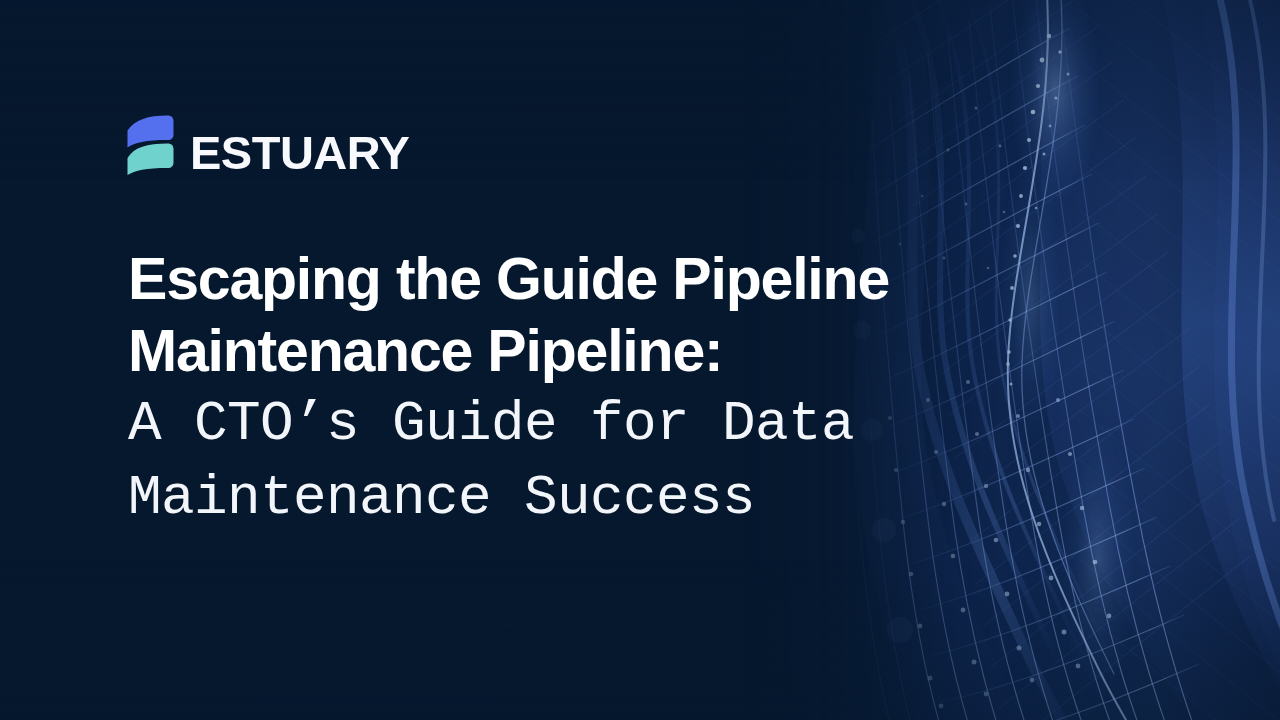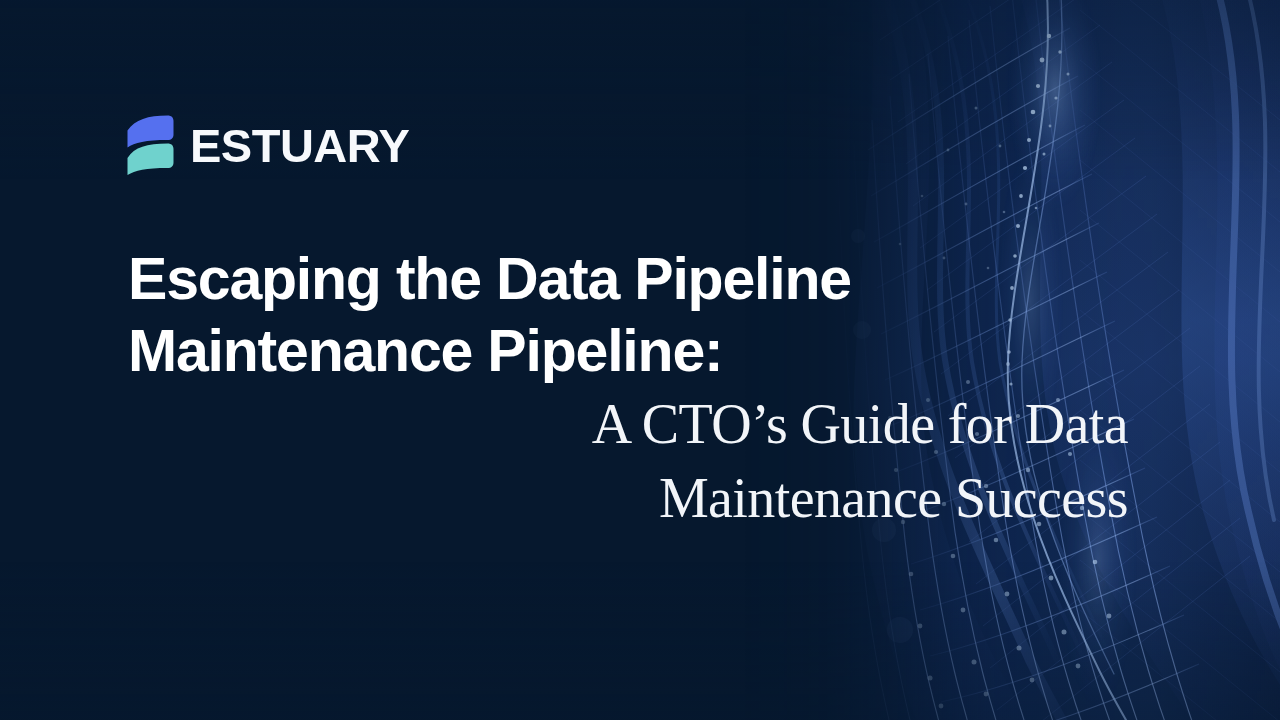--- a/index.html
+++ b/index.html
@@ -32,21 +32,21 @@
     height: 720px;
   }
 
   
   .logo-lockup {
     position: absolute;
     left: 126px;
     top: 114px;
     z-index: 3;
     display: flex;
-    align-items: center;
+    align-items: flex-end;
     gap: 14px;
   }
   .logo-mark {
     width: 50px;
     height: 62px;
     flex: none;
     display: block;
   }
   .logo-word {
     font-family: "Liberation Sans", sans-serif;
@@ -72,29 +72,28 @@
     font-weight: bold;
     font-size: 59px;
     line-height: 72px;
     letter-spacing: -1.2px;
     color: #ffffff;
     margin: 0;
     white-space: nowrap;
     -webkit-font-smoothing: antialiased;
   }
   .subhead {
-    font-family: Liberation Serif, serif;
+    font-family: Liberation Mono, monospace;
     font-weight: normal;
     font-size: 56px;
     line-height: 74px;
     letter-spacing: -0.6px;
     color: #f2f5f9;
     margin: 0;
     white-space: nowrap;
-    text-align: right;
     -webkit-font-smoothing: antialiased;
   }
 </style>
 </head>
 <body>
 
 <div class="canvas">
 
   <div class="bg-art">
     <svg viewBox="0 0 1280 720" xmlns="http://www.w3.org/2000/svg" aria-hidden="true">
@@ -359,19 +358,19 @@
     <svg class="logo-mark" viewBox="0 0 50 62" aria-hidden="true">
 
       <path d="M1.5 16.5 C9 5.5 22 1.5 41.5 1.5 C45.5 1.5 47.5 3.5 47.5 7.5 L47.5 20.5 C47.5 24 45.5 26 41.5 26 C20 26 8.5 28.5 1.5 33.5 Z" fill="#5570ef"></path>
 
       <path d="M1.5 44 C8.5 33 21 29.5 41.5 29.5 C45.5 29.5 47.5 31.5 47.5 35.5 L47.5 48.5 C47.5 52 45.5 54 41.5 54 C20 54 9 56.5 1.5 61 Z" fill="#6fd2cd"></path>
     </svg>
     <div class="logo-word">ESTUARY</div>
   </div>
 
   <div class="headline-block">
-    <h1 class="headline">Escaping the Data Pipeline</h1>
+    <h1 class="headline">Escaping the Guide Pipeline</h1>
     <h1 class="headline">Maintenance Pipeline:</h1>
     <p class="subhead">A CTO’s Guide for Data</p>
     <p class="subhead">Maintenance Success</p>
   </div>
 
 </div>
 
 </body></html>

